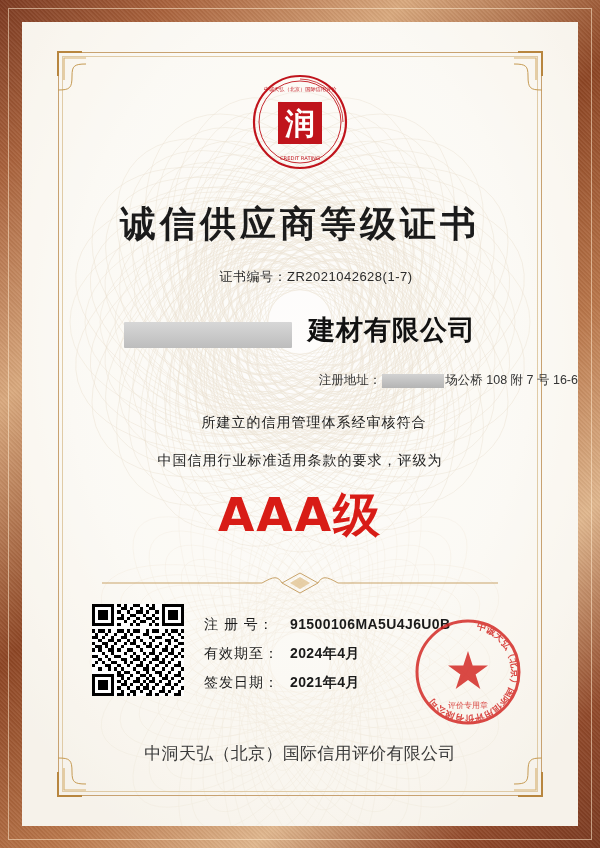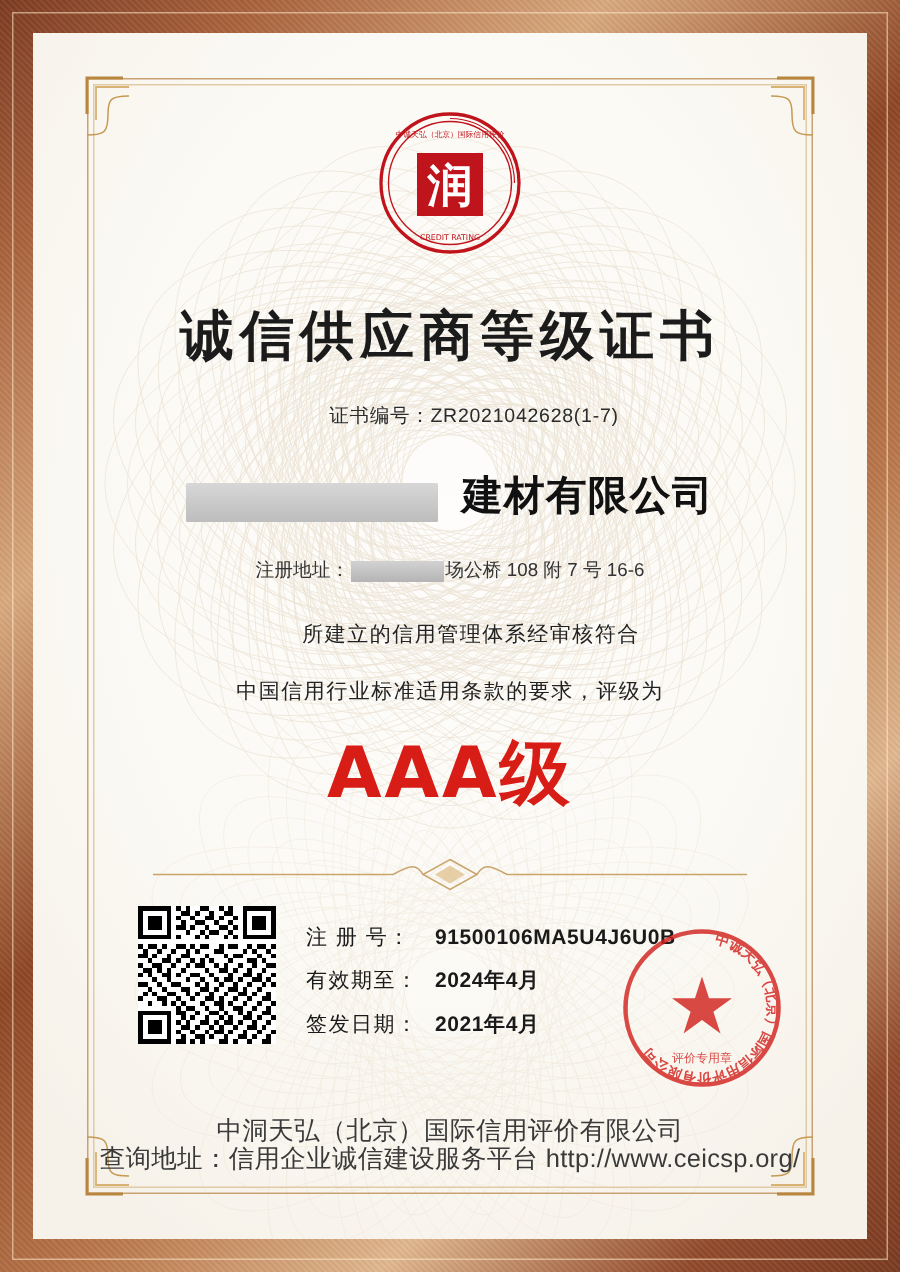--- a/index.html
+++ b/index.html
@@ -140,21 +140,21 @@
     font-family: "DejaVu Sans", "Liberation Sans", sans-serif;
   }
   .reg-addr {
     position: absolute;
     left: 0; right: 0;
     top: 350px;
     font-size: 12.5px;
     color: #333;
     display: flex;
     align-items: center;
-    justify-content: center;
+    justify-content: flex-end;
   }
   .redact-sm {
     display: inline-block;
     width: 62px;
     height: 14px;
     background: linear-gradient(180deg,#d2d2d2,#b4b4b4);
     margin: 0 1px;
     vertical-align: middle;
   }
   .body-line {
@@ -637,20 +637,17 @@
           <text font-size="9.5" fill="#d2231f" font-family="DejaVu Sans, sans-serif" font-weight="bold">
             <textPath href="#sealArcTop" startOffset="3%">中诚天弘（北京）国际信用评价有限公司</textPath>
           </text>
           <polygon fill="#d2231f" points="54,33 58.7,47.5 74,47.5 61.6,56.5 66.3,71 54,62 41.7,71 46.4,56.5 34,47.5 49.3,47.5"></polygon>
           <text x="54" y="90" font-size="8" fill="#d2231f" text-anchor="middle" font-family="DejaVu Sans, sans-serif">评价专用章</text>
         </svg>
       </div>
 
       <div class="footer">
         <div class="f1">中洞天弘（北京）国际信用评价有限公司</div>
-        <div class="f2">
-          <span>查询地址：</span><span>信用企业诚信建设服务平台  http://www.ceicsp.org/</span>
-        </div>
       </div>
 
     </div>
   </div>
 </div>
 
 </body></html>

